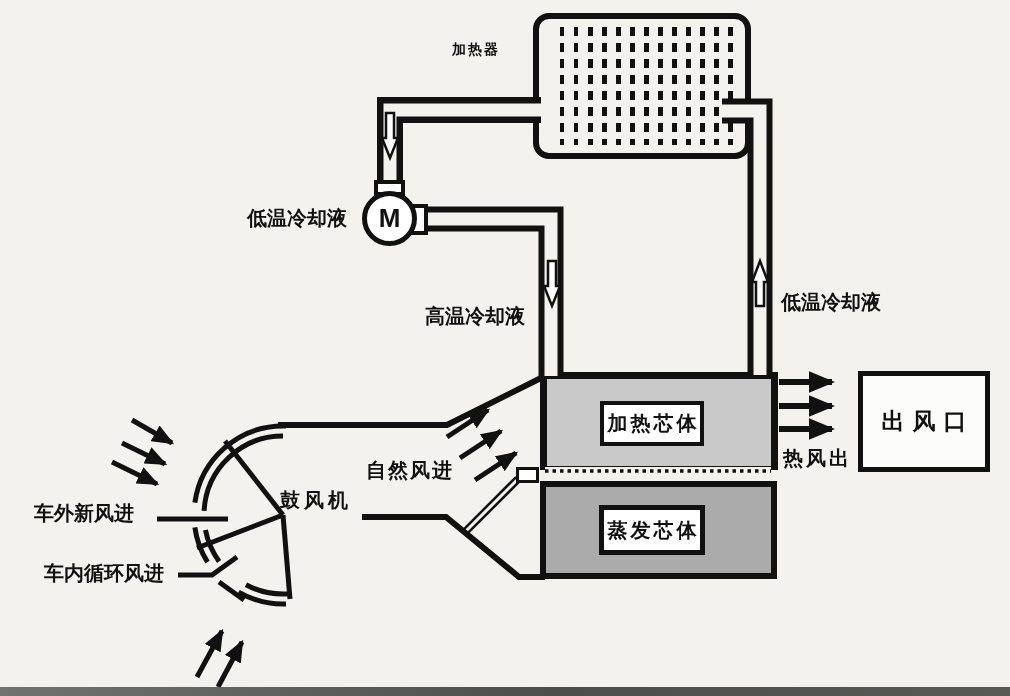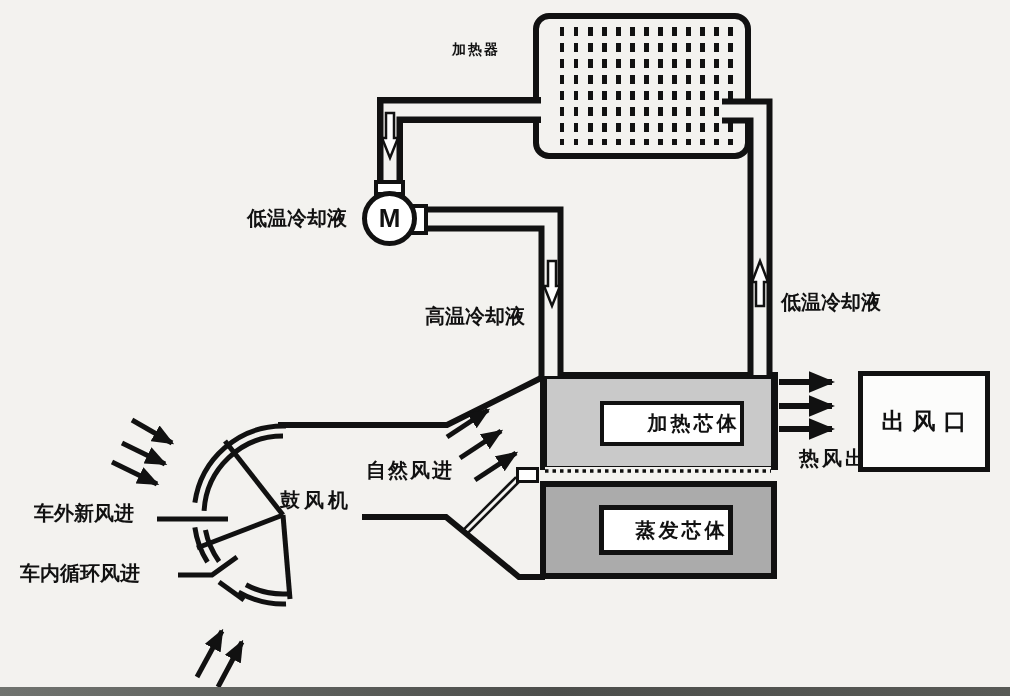--- a/index.html
+++ b/index.html
@@ -37,22 +37,22 @@
   }
   #evap-section{
     left:540px;top:481px;width:225px;height:86px;background:var(--evap-fill);
     border:6px solid var(--ink);
   }
   .core-box{
     background:var(--comp-fill);border:4px solid var(--ink);
     display:flex;align-items:center;justify-content:center;
     font-weight:700;font-size:20px;letter-spacing:3px;text-indent:3px;
   }
-  #heating-core-box{left:600px;top:401px;width:96px;height:37px;padding-left:40px;}
-  #evap-core-box{left:599px;top:505px;width:96px;height:40px;border-width:5px;padding-left:28px;}
+  #heating-core-box{left:600px;top:401px;width:96px;height:37px;}
+  #evap-core-box{left:599px;top:505px;width:96px;height:40px;border-width:5px;}
   #damper-box{
     left:516px;top:467px;width:17px;height:10px;
     background:var(--comp-fill);border:3px solid var(--ink);
   }
   
   #outlet-box{
     left:858px;top:371px;width:122px;height:91px;background:#fcfcfb;
     border:5px solid var(--ink);display:flex;align-items:center;justify-content:center;
     font-weight:700;font-size:23px;letter-spacing:8px;text-indent:8px;
   }
@@ -166,17 +166,17 @@
   <div class="abs core-box" id="evap-core-box">蒸发芯体</div>
   <div class="abs" id="damper-box"></div>
 
   <div class="lbl" style="left:452px;top:42px;font-size:14px;letter-spacing:2px;">加热器</div>
   <div class="lbl" style="left:247px;top:208px;">低温冷却液</div>
   <div class="lbl" style="left:425px;top:306px;text-align:right;">高温冷却液</div>
   <div class="lbl" style="left:781px;top:292px;">低温冷却液</div>
   <div class="lbl" style="left:366px;top:460px;letter-spacing:2px;">自然风进</div>
   <div class="lbl" style="left:280px;top:490px;letter-spacing:4px;">鼓风机</div>
   <div class="lbl" style="left:34px;top:503px;">车外新风进</div>
-  <div class="lbl" style="left:20px;top:563px;">车内循环风进</div>
-  <div class="lbl" style="left:783px;top:448px;letter-spacing:3px;margin-left:16px;">热风出</div>
+  <div class="lbl" style="left:44px;top:563px;">车内循环风进</div>
+  <div class="lbl" style="left:783px;top:448px;letter-spacing:3px;">热风出</div>
 
   <div class="abs" id="bottom-strip"></div>
 </div>
 
 </body></html>

